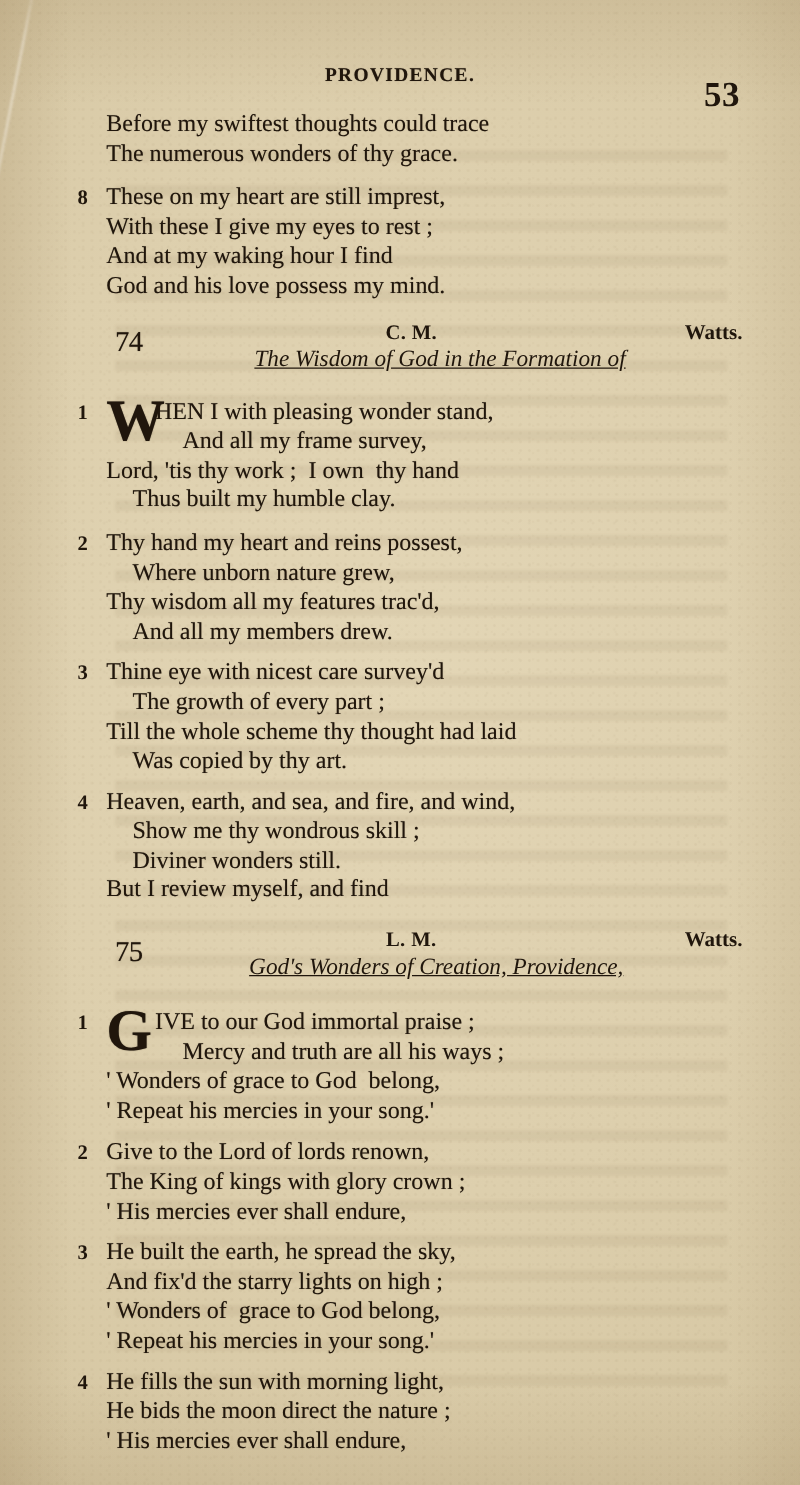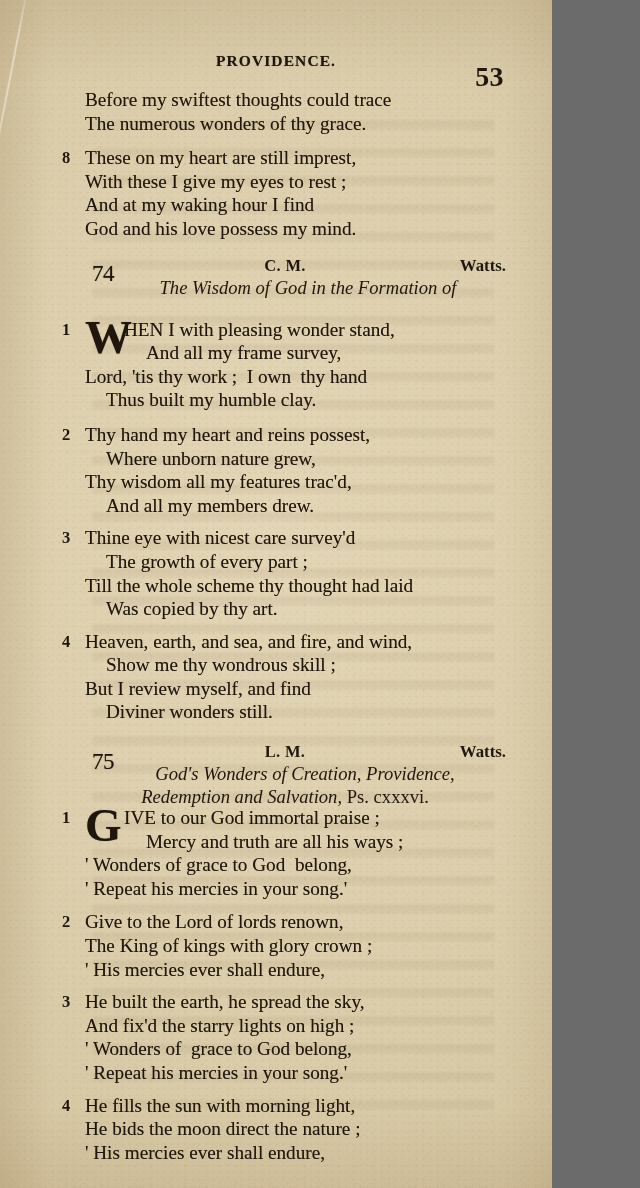--- a/index.html
+++ b/index.html
@@ -2,21 +2,21 @@
 <html><head>
 <meta charset="utf-8">
 <style>
   html, body {
     margin: 0;
     padding: 0;
     background: #6b6b6b;
   }
   #page {
     position: relative;
-    width: 552px;
+    width: 640px;
     height: 1188px;
     overflow: hidden;
     background: #ded0ae;
     font-family: "Liberation Serif", "DejaVu Serif", serif;
     color: #20160c;
   }
 
   
   #paper-base {
     position: absolute; inset: 0;
@@ -148,20 +148,21 @@
     font-weight: bold;
   }
   .title {
     position: absolute;
     left: 0; right: 0;
     top: 22px;
     text-align: center;
     font-style: italic;
     font-size: 18.6px;
     line-height: 23px;
+    text-decoration: underline;
   }
   .title .ital { font-style: italic; }
   .title .rom  { font-style: normal; }
   .title-l1 { padding-left: 46px; }
   .title-l2 { padding-left: 0px; }
 
   
   .dropline { position: relative; min-height: 47px; }
   .dropcap {
     position: absolute;
@@ -242,31 +243,30 @@
         <div class="line t0">Thine eye with nicest care survey'd</div>
         <div class="line t1">The growth of every part ;</div>
         <div class="line t0">Till the whole scheme thy thought had laid</div>
         <div class="line t1">Was copied by thy art.</div>
       </div>
 
       <div class="stanza" style="margin-bottom:12px;">
         <div class="vnum">4</div>
         <div class="line t0">Heaven, earth, and sea, and fire, and wind,</div>
         <div class="line t1">Show me thy wondrous skill ;</div>
+        <div class="line t1">Diviner wonders still.</div>
         <div class="line t0">But I review myself, and find</div>
-        <div class="line t1">Diviner wonders still.</div>
       </div>
 
       <div class="hymn-head" style="height:58px;margin-top:16px;">
         <div class="hymn-no">75</div>
         <div class="meter">L. M.</div>
         <div class="author">Watts.</div>
         <div class="title">
           <div class="title-l1" style="padding-left:40px;"><span class="ital">God's Wonders of Creation, Providence,</span></div>
-          <div class="title-l2"><span class="ital">Redemption and Salvation,</span><span class="rom">&nbsp;</span><span class="rom">Ps. cxxxvi.</span></div>
         </div>
       </div>
 
       <div class="stanza" style="margin-top:8px;margin-bottom:10px;">
         <div class="vnum">1</div>
         <div class="dropline">
           <span class="dropcap">G</span>
           <div class="line dc-first">IVE to our God immortal praise ;</div>
           <div class="line dc-second">Mercy and truth are all his ways ;</div>
         </div>

